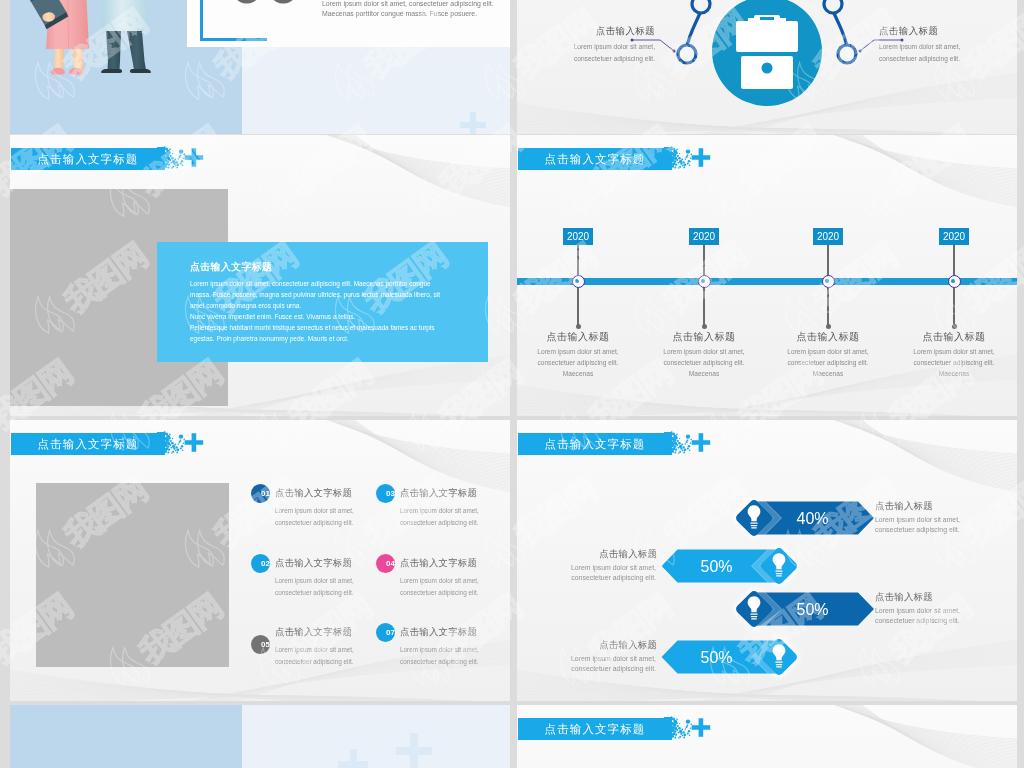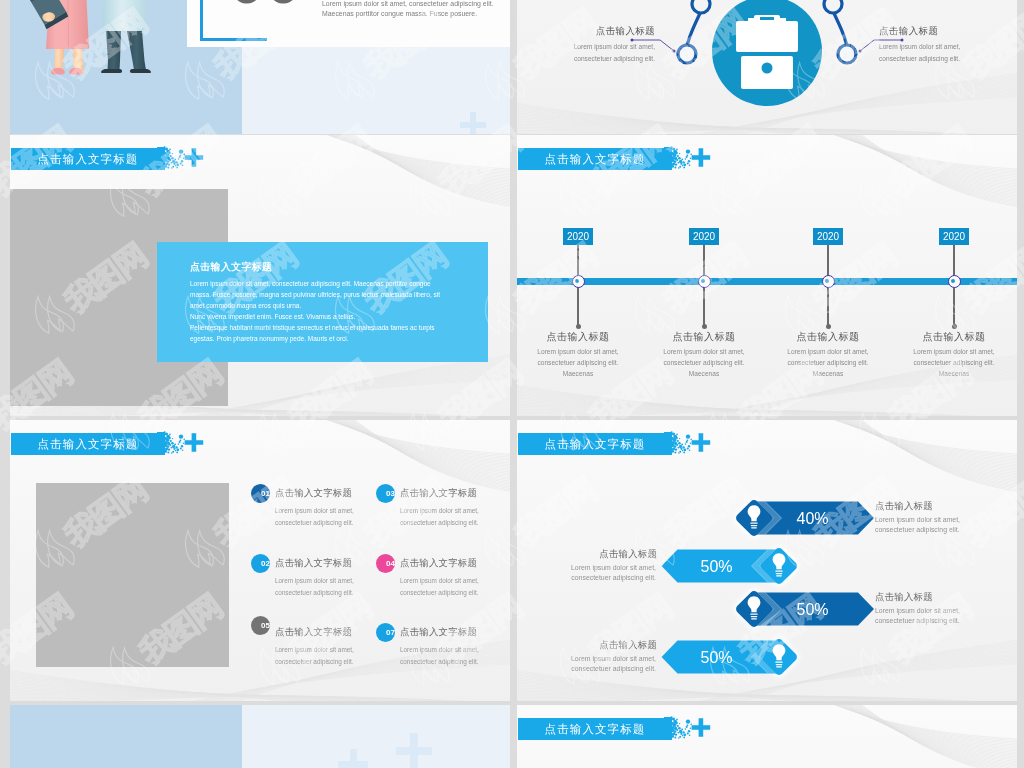--- a/index.html
+++ b/index.html
@@ -741,21 +741,21 @@
       <div class="nl-b" style="left:265px;top:85px">Lorem ipsum dolor sit amet, consectetuer adipiscing elit.</div>
         <div class="nl-num" style="left:366px;top:64px;background:#17a3e3">03</div>
       <div class="nl-t" style="left:390px;top:67px">点击输入文字标题</div>
       <div class="nl-b" style="left:390px;top:85px">Lorem ipsum dolor sit amet, consectetuer adipiscing elit.</div>
         <div class="nl-num" style="left:241px;top:134px;background:#17a3e3">02</div>
       <div class="nl-t" style="left:265px;top:137px">点击输入文字标题</div>
       <div class="nl-b" style="left:265px;top:155px">Lorem ipsum dolor sit amet, consectetuer adipiscing elit.</div>
         <div class="nl-num" style="left:366px;top:134px;background:#ec4899">04</div>
       <div class="nl-t" style="left:390px;top:137px">点击输入文字标题</div>
       <div class="nl-b" style="left:390px;top:155px">Lorem ipsum dolor sit amet, consectetuer adipiscing elit.</div>
-        <div class="nl-num" style="left:241px;top:196px;background:#737373">05</div>
+        <div class="nl-num" style="left:241px;top:215px;background:#737373">05</div>
       <div class="nl-t" style="left:265px;top:206px">点击输入文字标题</div>
       <div class="nl-b" style="left:265px;top:224px">Lorem ipsum dolor sit amet, consectetuer adipiscing elit.</div>
         <div class="nl-num" style="left:366px;top:203px;background:#17a3e3">07</div>
       <div class="nl-t" style="left:390px;top:206px">点击输入文字标题</div>
       <div class="nl-b" style="left:390px;top:224px">Lorem ipsum dolor sit amet, consectetuer adipiscing elit.</div>
       </div>
   </div>
 
   <div class="slide col-r r2">
       <svg class="bgwave" viewBox="0 0 500 281" preserveAspectRatio="none">

